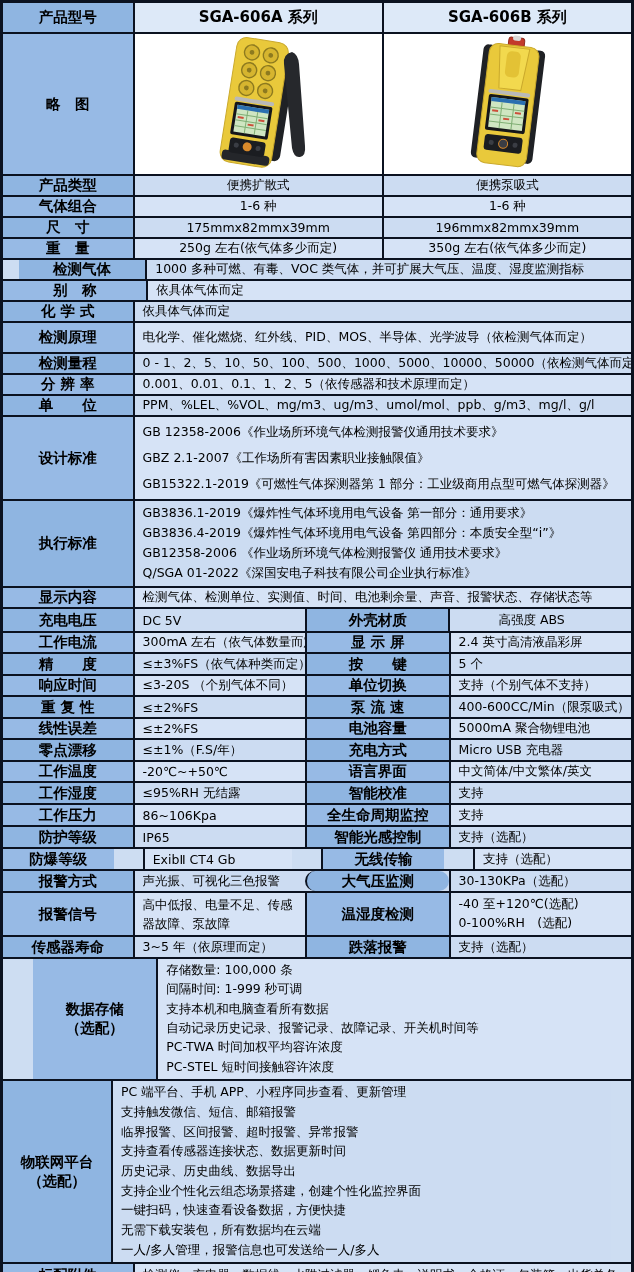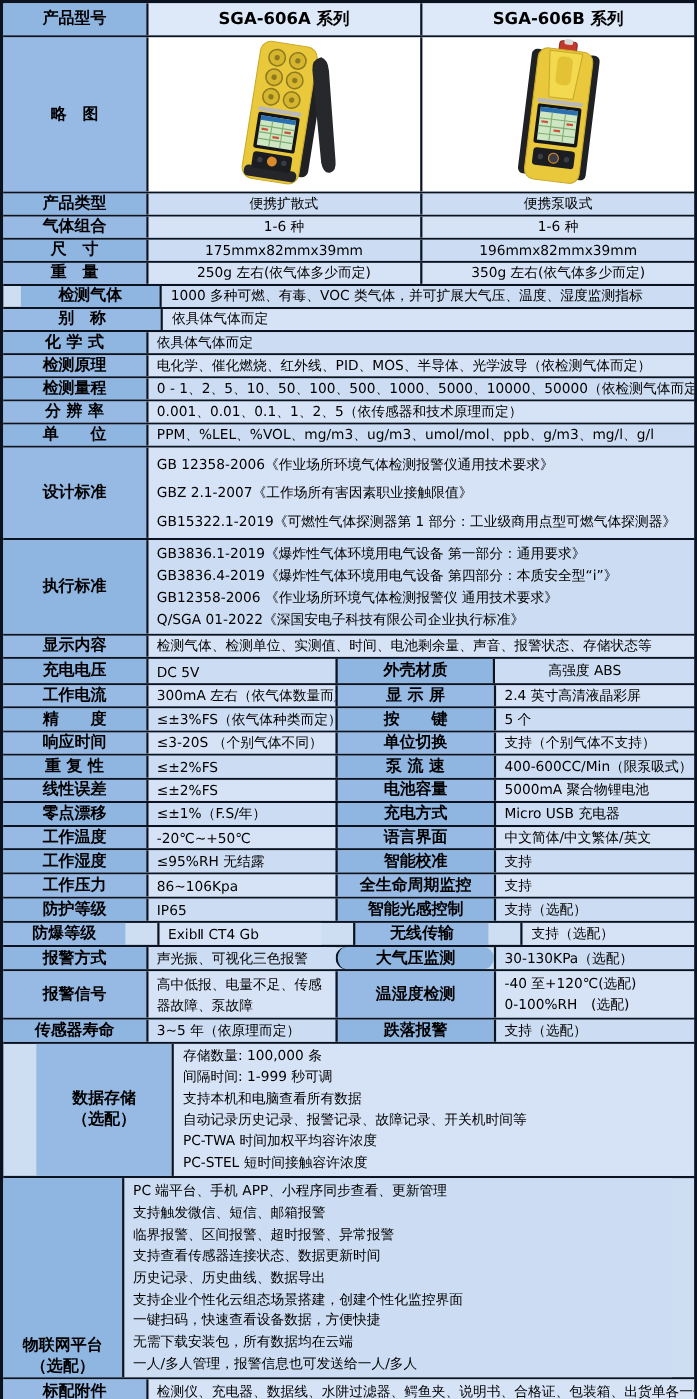--- a/index.html
+++ b/index.html
@@ -160,21 +160,21 @@
       <div class="cell val v-left" style="width: 500px;">1000 多种可燃、有毒、VOC 类气体，并可扩展大气压、温度、湿度监测指标</div>
     </div>
     <div class="row" style="height: 21px;">
       <div class="cell lbl" style="width: 148px;">别　称</div>
       <div class="cell val v-left" style="width: 500px;">依具体气体而定</div>
     </div>
     <div class="row" style="height: 21px;">
       <div class="cell lbl" style="width: 130px;">化 学 式</div>
       <div class="cell val v-left" style="width: 500px;">依具体气体而定</div>
     </div>
-    <div class="row" style="height: 21px;">
+    <div class="row" style="height: 31px;">
       <div class="cell lbl" style="width: 130px;">检测原理</div>
       <div class="cell val v-left" style="width: 500px;">电化学、催化燃烧、红外线、PID、MOS、半导体、光学波导（依检测气体而定）</div>
     </div>
     <div class="row" style="height: 21px;">
       <div class="cell lbl" style="width: 130px;">检测量程</div>
       <div class="cell val v-left" style="width: 500px;">0 - 1、2、5、10、50、100、500、1000、5000、10000、50000（依检测气体而定）</div>
     </div>
     <div class="row" style="height: 21px;">
       <div class="cell lbl" style="width: 130px;">分 辨 率</div>
       <div class="cell val v-left" style="width: 500px;">0.001、0.01、0.1、1、2、5（依传感器和技术原理而定）</div>
@@ -309,21 +309,21 @@
       <div class="cell val v-lines" style="width: 500px;">
         <div class="line">存储数量: 100,000 条</div>
         <div class="line">间隔时间: 1-999 秒可调</div>
         <div class="line">支持本机和电脑查看所有数据</div>
         <div class="line">自动记录历史记录、报警记录、故障记录、开关机时间等</div>
         <div class="line">PC-TWA 时间加权平均容许浓度</div>
         <div class="line">PC-STEL 短时间接触容许浓度</div>
       </div>
     </div>
     <div class="row" style="height: 183px;">
-      <div class="cell lbl" style="width: 108px; justify-content: flex-end;">
+      <div class="cell lbl" style="width: 108px;">
         <div>物联网平台</div>
         <div>（选配）</div>
       </div>
       <div class="cell val v-lines" style="width: 500px;">
         <div class="line">PC 端平台、手机 APP、小程序同步查看、更新管理</div>
         <div class="line">支持触发微信、短信、邮箱报警</div>
         <div class="line">临界报警、区间报警、超时报警、异常报警</div>
         <div class="line">支持查看传感器连接状态、数据更新时间</div>
         <div class="line">历史记录、历史曲线、数据导出</div>
         <div class="line">支持企业个性化云组态场景搭建，创建个性化监控界面</div>

